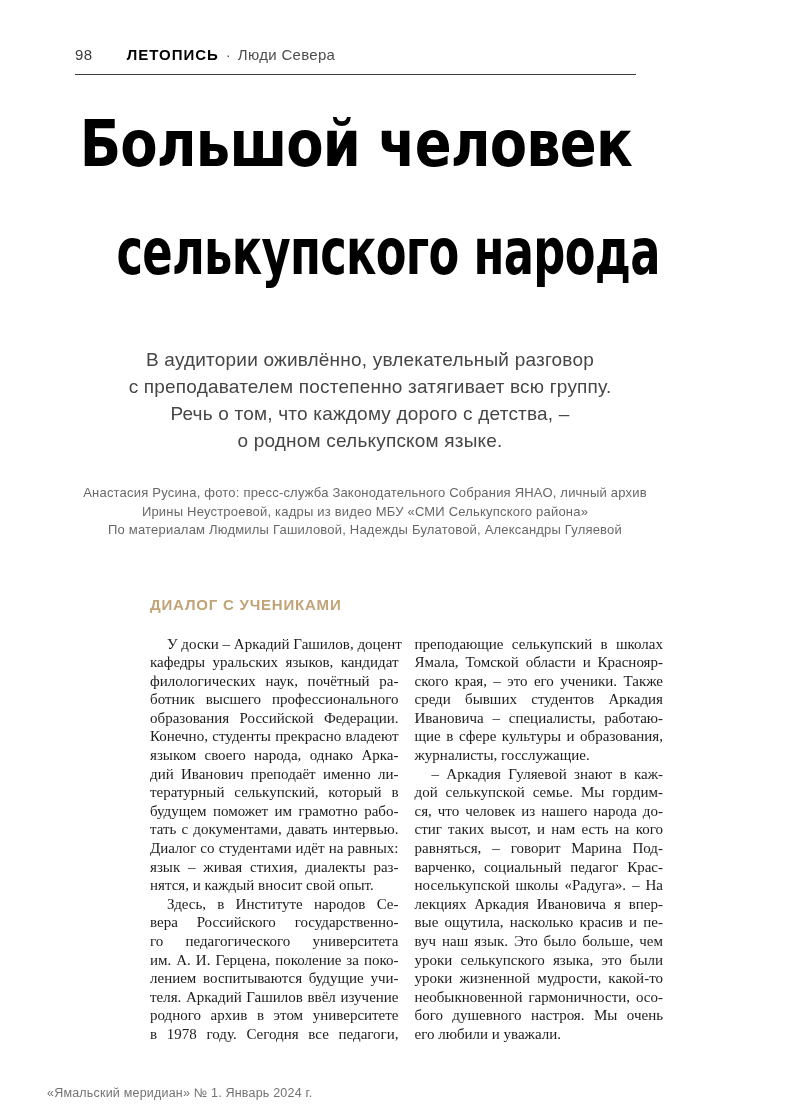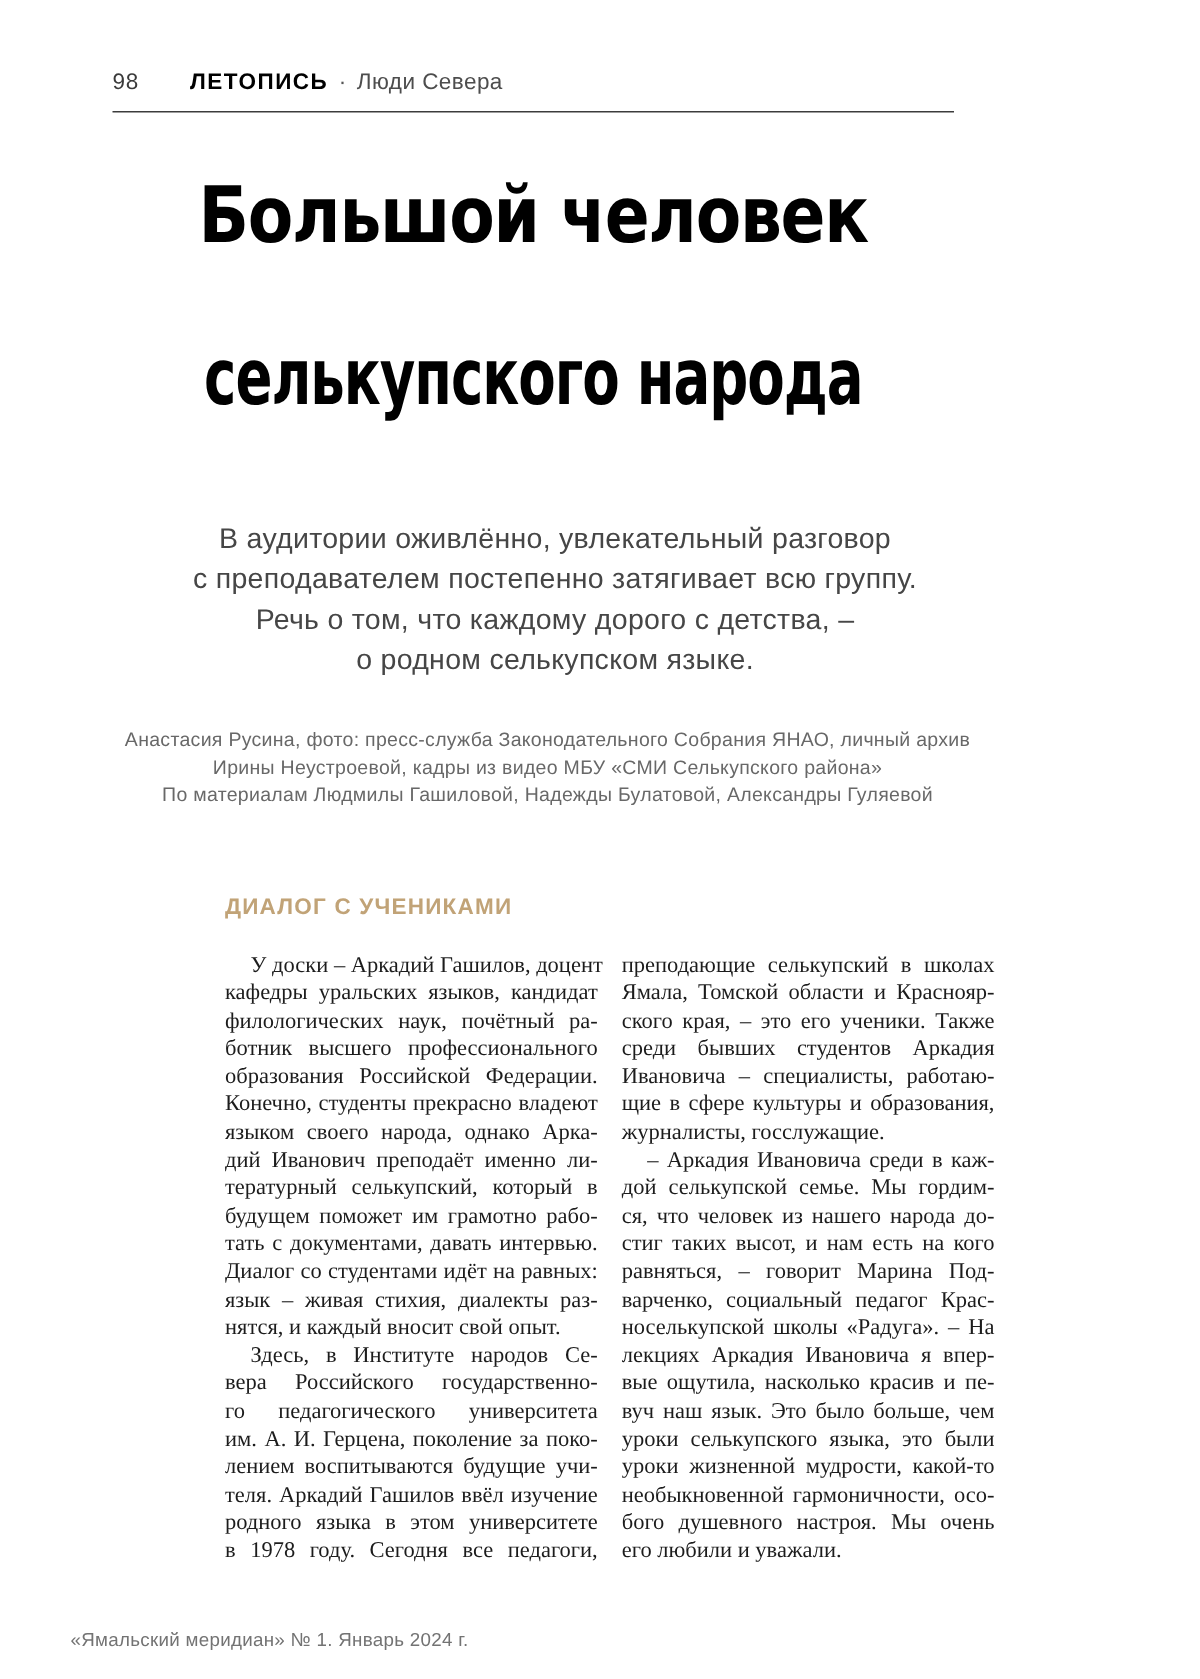--- a/index.html
+++ b/index.html
@@ -27,21 +27,21 @@
   .rubric { font-weight: bold; color: #000; letter-spacing: 1px; margin-left: 34px; }
   .rubric-sep { color: #555; margin: 0 7px; }
   .rubric-sub { color: #4d4d4d; letter-spacing: 0.3px; }
 
   
   .article-title {
     padding-top: 90px;
     text-align: center;
     font-family: "DejaVu Sans", sans-serif;
     font-weight: bold;
-    font-size: 52px;
+    font-size: 64px;
     line-height: 108px;
     color: #000;
     letter-spacing: -1px;
   }
   .title-line { display: inline-block; white-space: nowrap; transform-origin: 50% 50%; }
   .title-line.l1 { transform: scaleX(0.85); }
   .title-line.l2 { transform: scaleX(0.70); }
 
   
   .lede {
@@ -150,36 +150,36 @@
             <div class="line">язык – живая стихия, диалекты раз-</div>
             <div class="line last">нятся, и каждый вносит свой опыт.</div>
           </div>
           <div class="para">
             <div class="line first-indent">Здесь, в Институте народов Се-</div>
             <div class="line">вера Российского государственно-</div>
             <div class="line">го педагогического университета</div>
             <div class="line">им. А. И. Герцена, поколение за поко-</div>
             <div class="line">лением воспитываются будущие учи-</div>
             <div class="line">теля. Аркадий Гашилов ввёл изучение</div>
-            <div class="line">родного языка в этом университете</div>
+            <div class="line">родного архив в этом университете</div>
             <div class="line">в 1978 году. Сегодня все педагоги,</div>
           </div>
         </div>
       <div class="col" id="col-right">
           <div class="para">
             <div class="line">преподающие селькупский в школах</div>
             <div class="line">Ямала, Томской области и Краснояр-</div>
             <div class="line">ского края, – это его ученики. Также</div>
             <div class="line">среди бывших студентов Аркадия</div>
             <div class="line">Ивановича – специалисты, работаю-</div>
             <div class="line">щие в сфере культуры и образования,</div>
             <div class="line last">журналисты, госслужащие.</div>
           </div>
           <div class="para">
-            <div class="line first-indent">– Аркадия Ивановича среди в каж-</div>
+            <div class="line first-indent">– Аркадия Гуляевой знают в каж-</div>
             <div class="line">дой селькупской семье. Мы гордим-</div>
             <div class="line">ся, что человек из нашего народа до-</div>
             <div class="line">стиг таких высот, и нам есть на кого</div>
             <div class="line">равняться, – говорит Марина Под-</div>
             <div class="line">варченко, социальный педагог Крас-</div>
             <div class="line">носелькупской школы «Радуга». – На</div>
             <div class="line">лекциях Аркадия Ивановича я впер-</div>
             <div class="line">вые ощутила, насколько красив и пе-</div>
             <div class="line">вуч наш язык. Это было больше, чем</div>
             <div class="line">уроки селькупского языка, это были</div>

